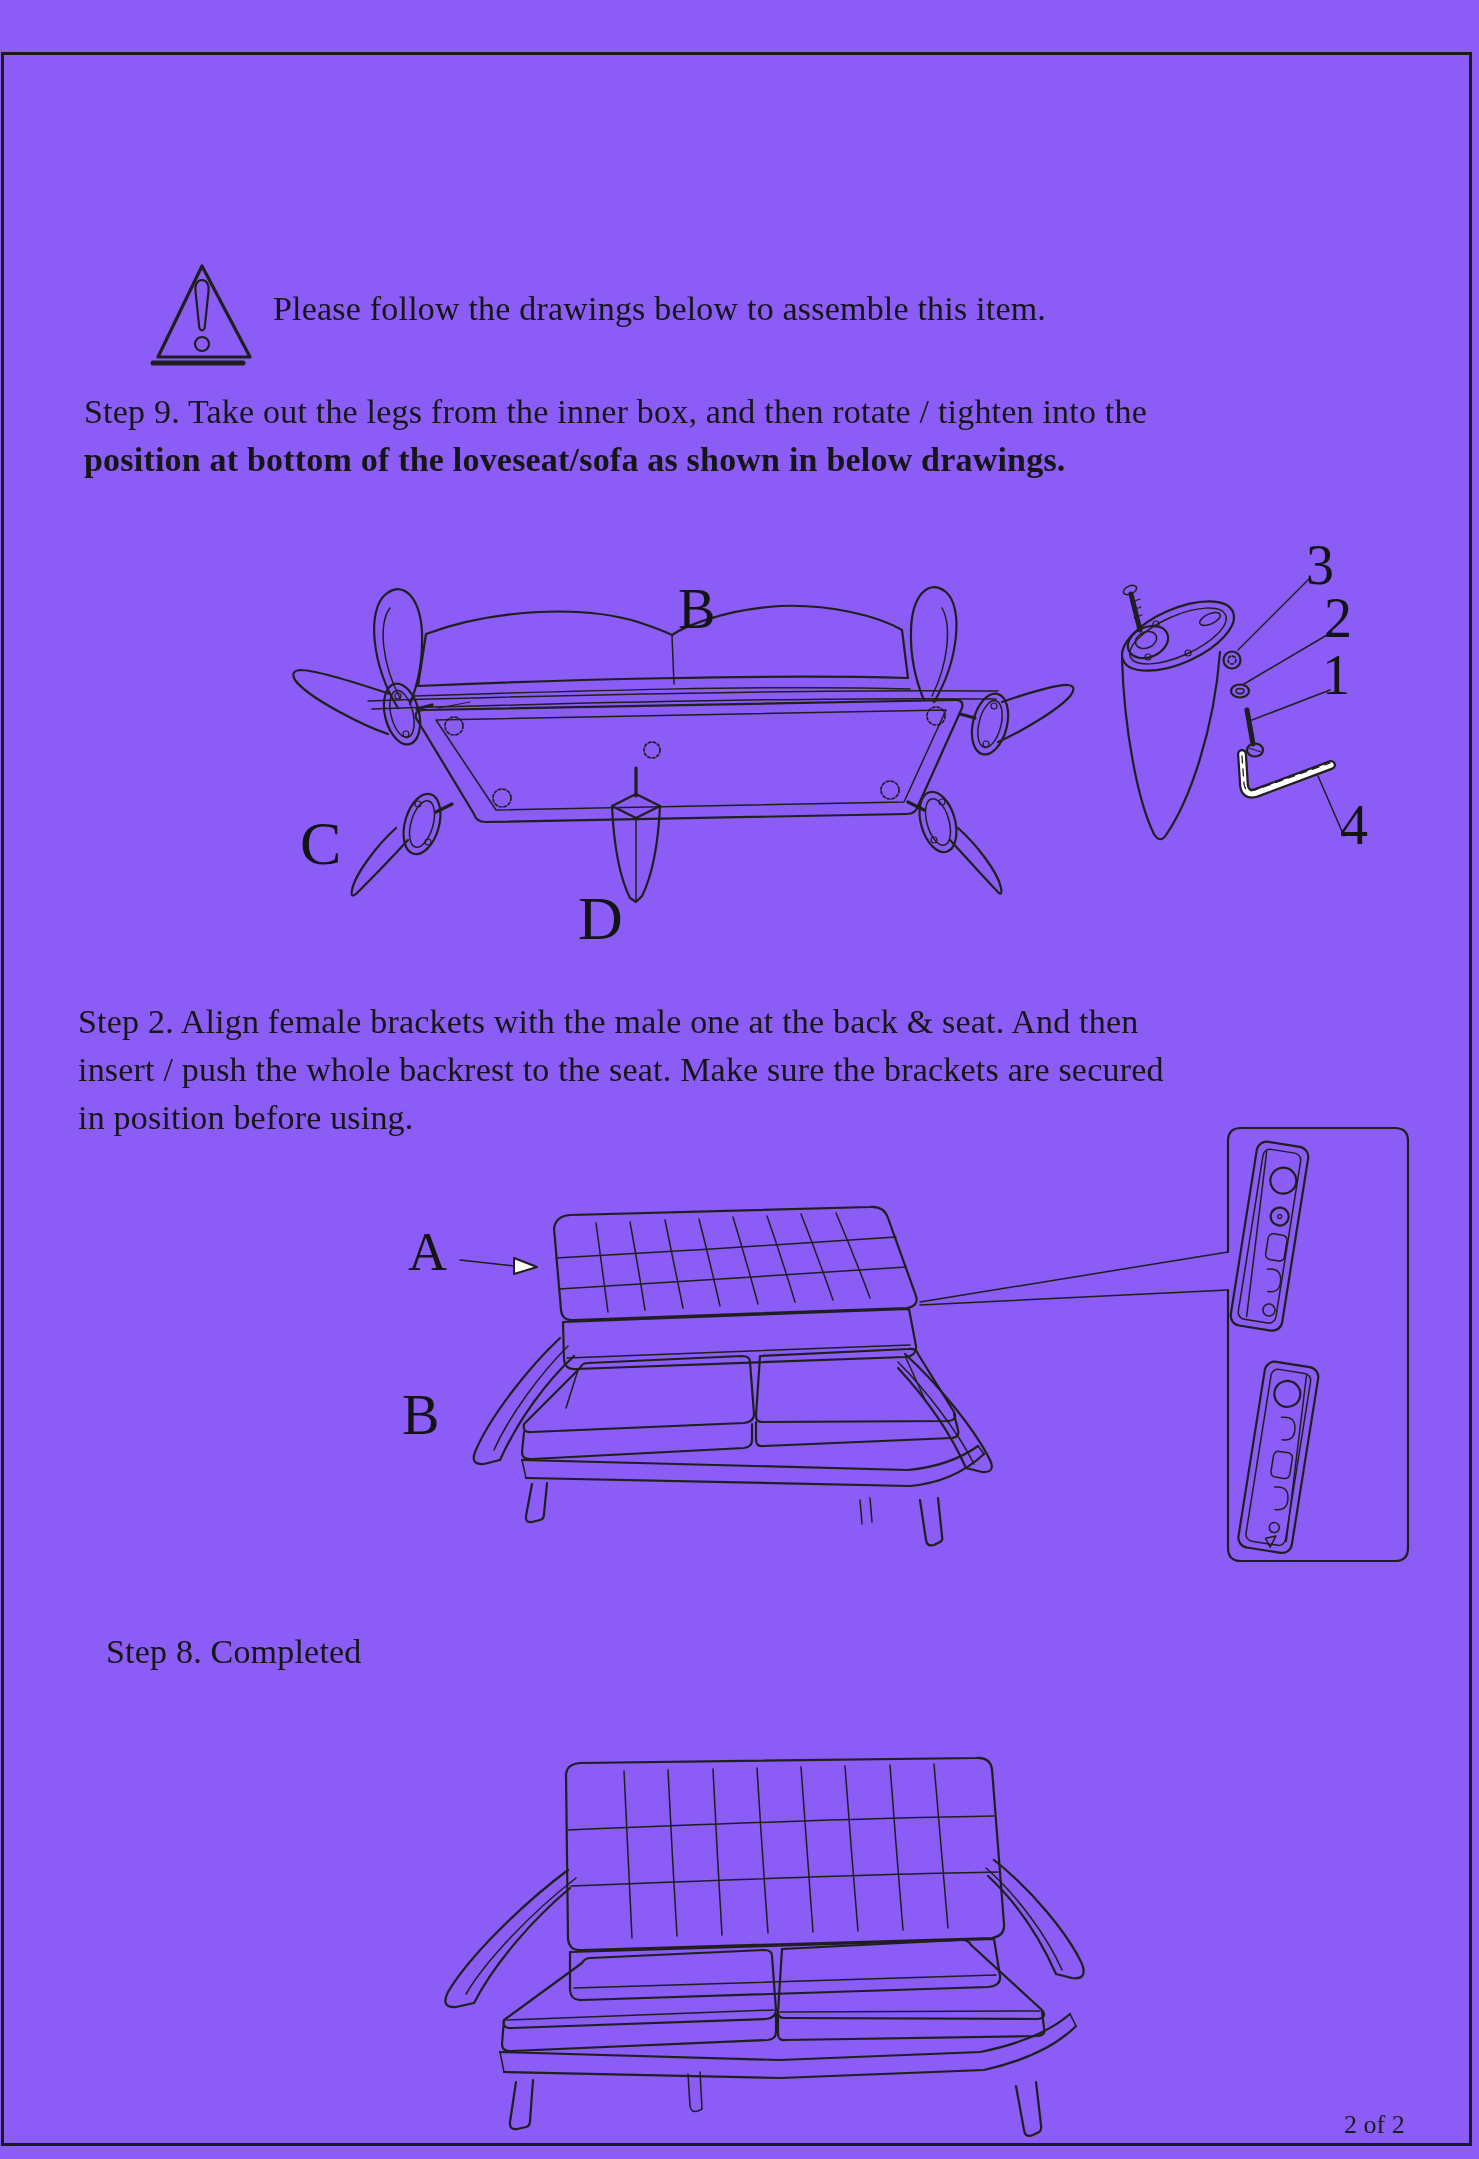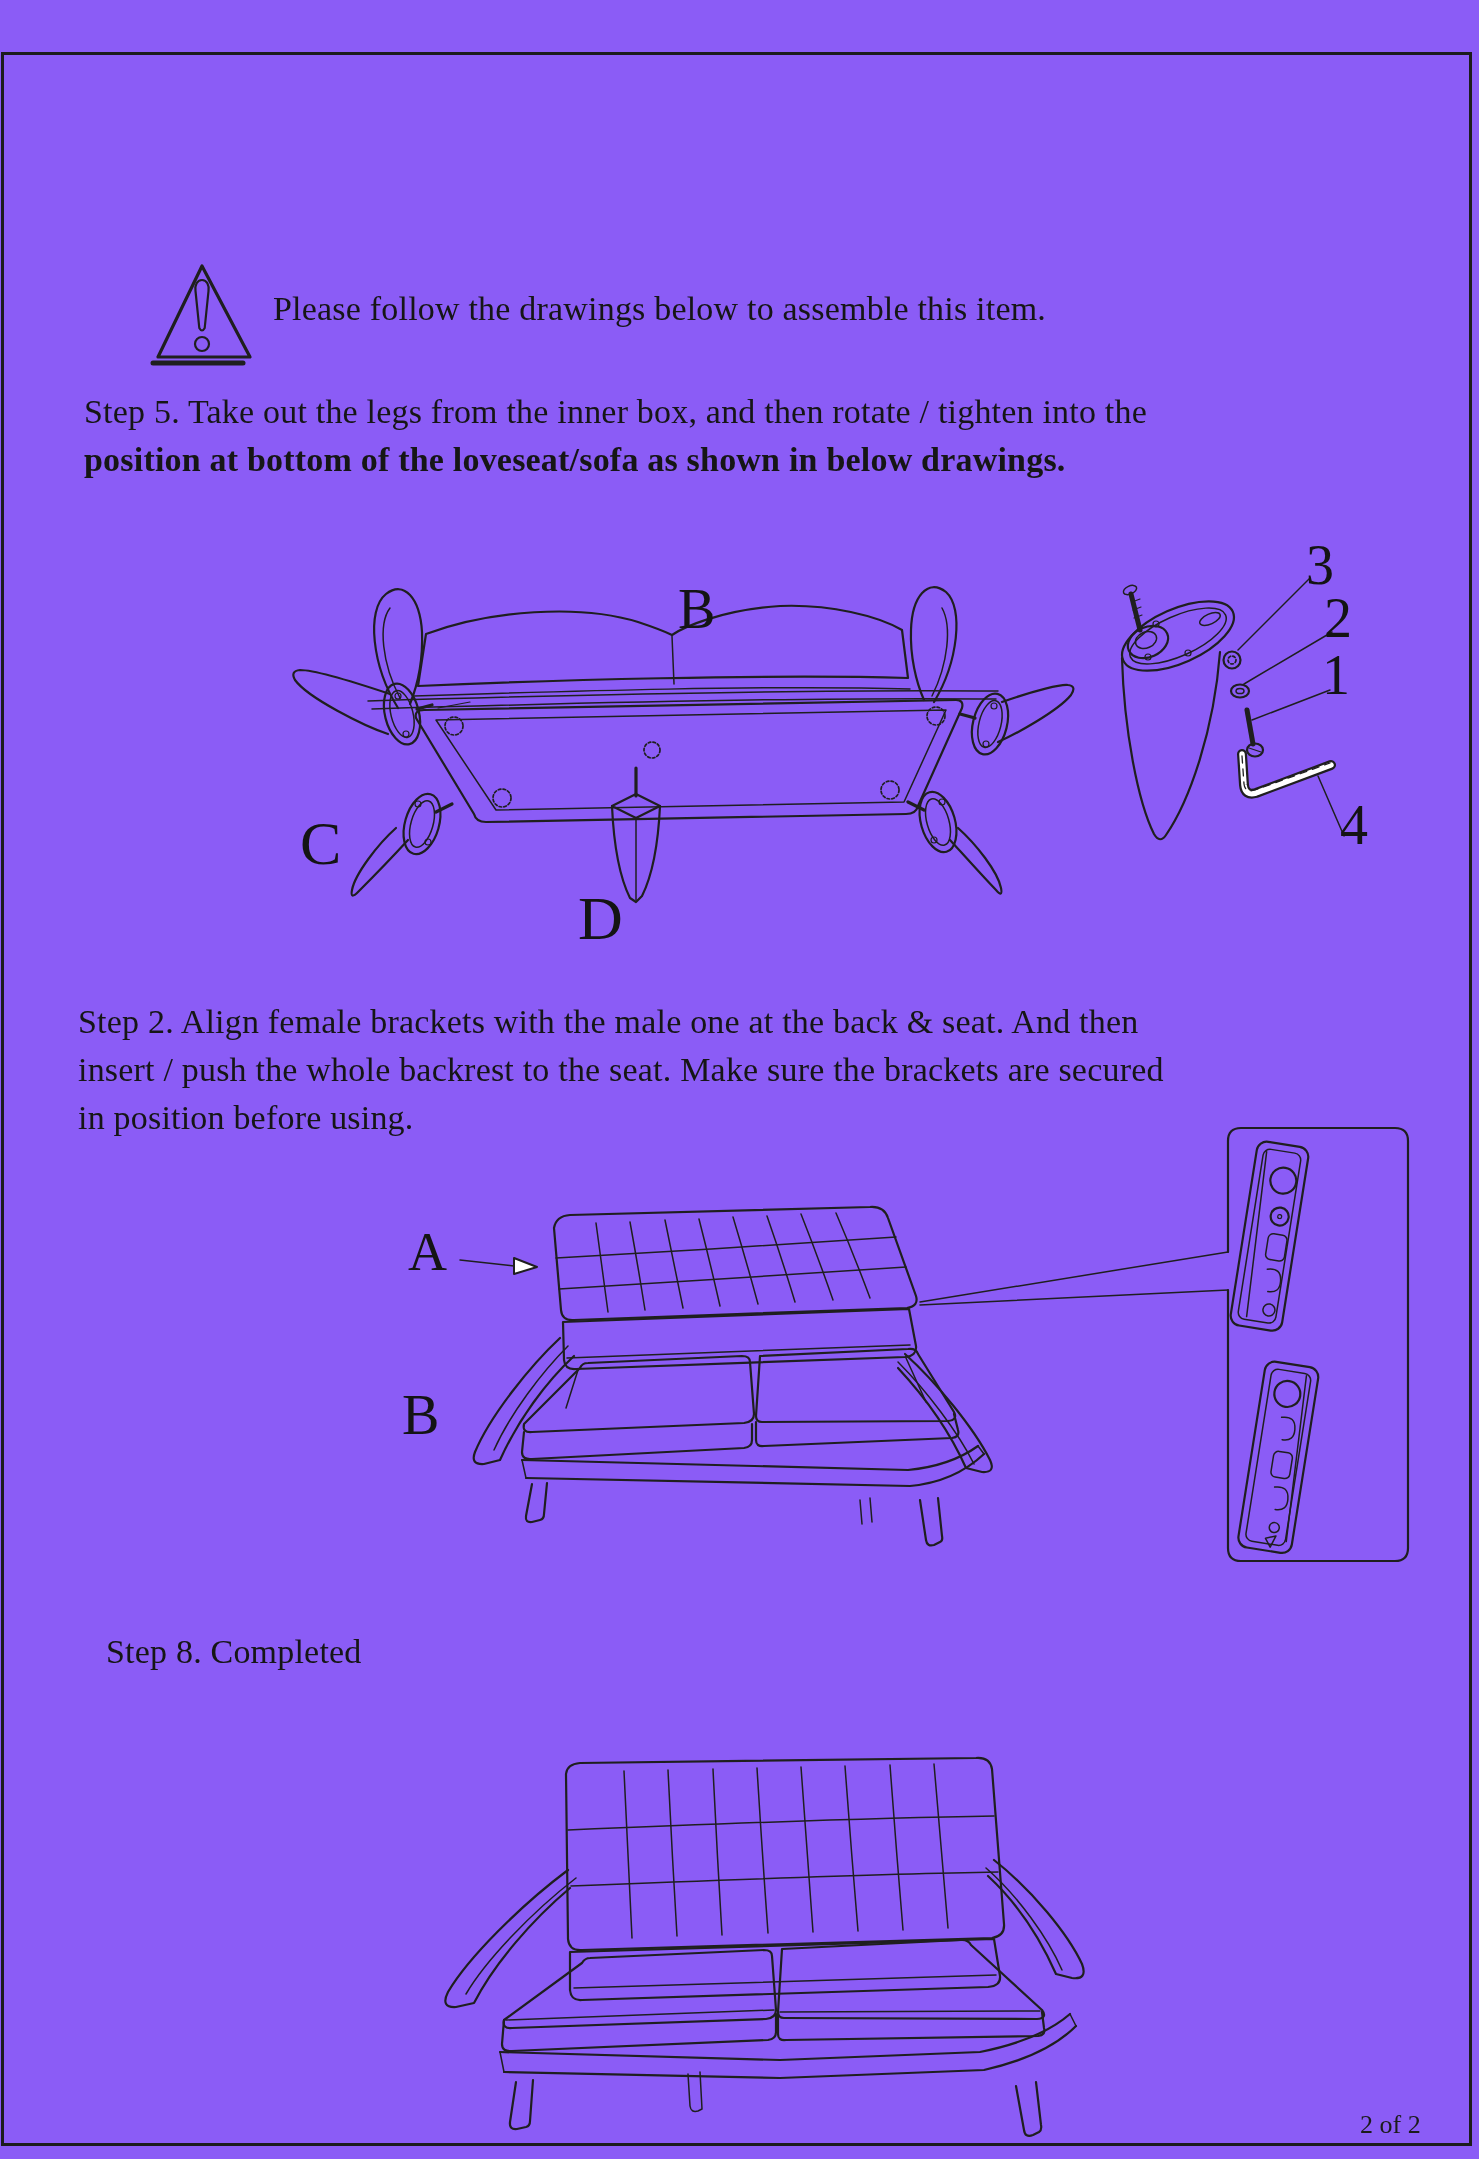--- a/index.html
+++ b/index.html
@@ -43,21 +43,21 @@
   <div class="border-frame"></div>
 
   <svg class="abs" style="left:150px;top:260px;" width="104" height="114" viewBox="0 0 104 114">
     <path class="sw3" d="M52,6 L100,97 L8,97 Z"></path>
     <path class="sw5" d="M3,103 L93,103"></path>
     <path d="M52,20 C47,20 44.8,25 45.5,31 L49.3,68 Q52,73 54.7,68 L58.5,31 C59.2,25 57,20 52,20 Z"></path>
     <circle cx="52" cy="84" r="7"></circle>
   </svg>
   <div class="body-text" style="left:273px;top:285px;">Please follow the drawings below to assemble this item.</div>
 
-  <div class="body-text" style="left:84px;top:388px;">Step 5. Take out the legs from the inner box, and then rotate / tighten into the</div>
+  <div class="body-text" style="left:84px;top:388px;">Step 9. Take out the legs from the inner box, and then rotate / tighten into the</div>
   <div class="body-text" style="left:84px;top:436px;font-weight:bold;">position at bottom of the loveseat/sofa as shown in below drawings.</div>
 
   <svg style="left:250px;top:538px;" width="830" height="432" viewBox="0 0 830 432">
 
     <g>
       <path d="M176,96 C240,72 330,66 388,84 Q412,92 422,97 C432,90 470,72 530,68 C580,66 628,78 652,92 L658,140 C520,136 300,142 168,148 Z"></path>
       <path class="sw1" d="M164,158 C320,153 520,147 660,151"></path>
       <path class="sw1" d="M422,98 L424,146"></path>
     </g>
 
@@ -279,15 +279,15 @@
       <path class="sw1" d="M360,282 L620,281"></path>
       <path d="M80,322 L360,330 L560,322 Q620,310 650,284"></path>
       <path d="M84,342 L360,348 L564,340 Q626,326 656,296"></path>
       <path class="sw1" d="M80,322 L84,342 M650,284 L656,296"></path>
       <path d="M96,352 L90,392 Q89,400 97,399 L106,397 Q110,396 110,391 L113,350"></path>
       <path d="M596,356 L604,400 Q605,408 613,405 L619,402 Q622,400 621,395 L616,352"></path>
       <path class="sw1" d="M268,344 L270,376 Q271,383 278,381 L282,379 L280,342"></path>
     </g>
   </svg>
 
-  <div class="pageno" style="left:1344px;top:2110px;margin-left:16px;">2 of 2</div>
+  <div class="pageno" style="left:1344px;top:2110px;">2 of 2</div>
 
 </div>
 
 </body></html>

